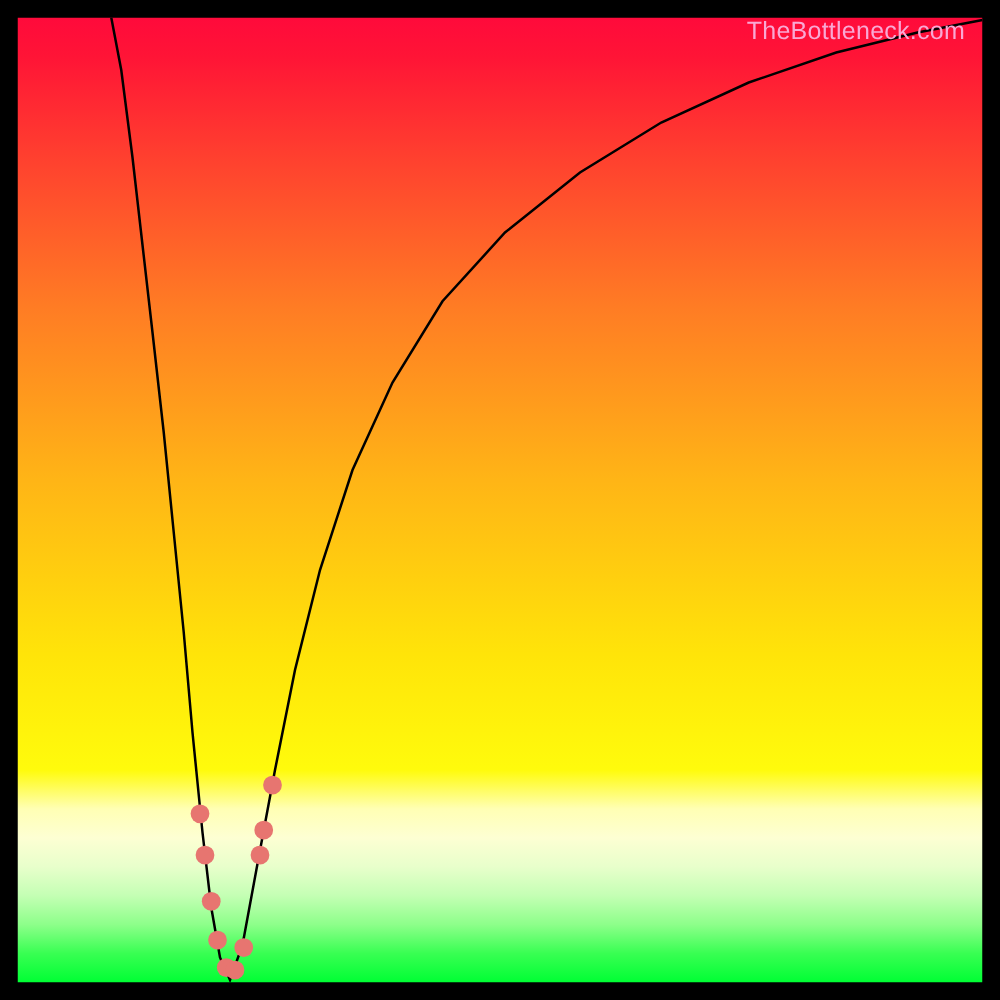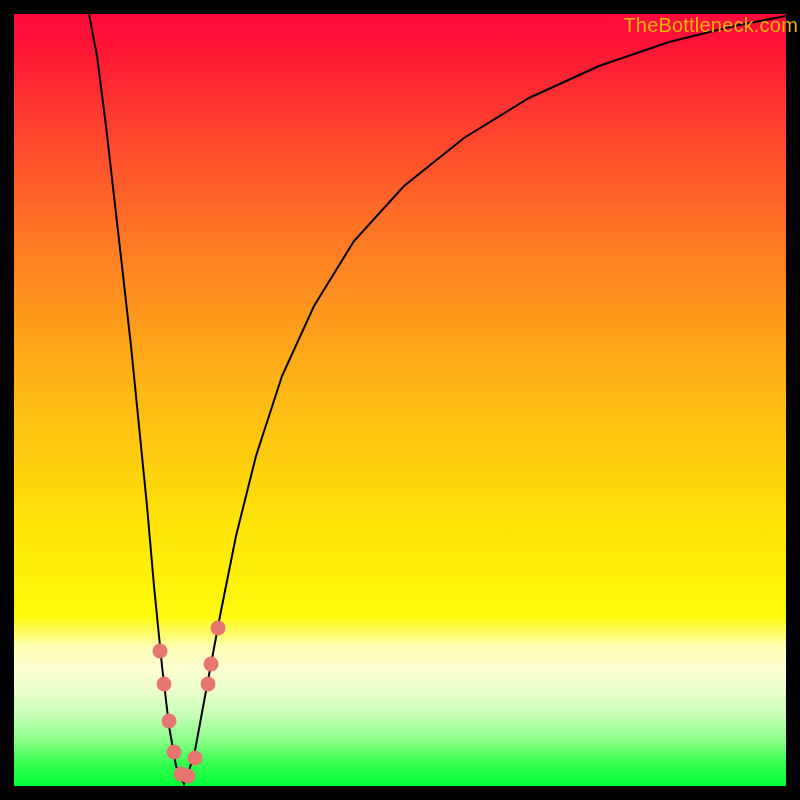--- a/index.html
+++ b/index.html
@@ -23,21 +23,21 @@
   }
   #frame{position:absolute;left:0;top:0;width:800px;height:800px;pointer-events:none;}
   .border{position:absolute;background:#000;}
   .bt{left:0;top:0;width:800px;height:14px;}
   .bb{left:0;bottom:0;width:800px;height:14px;}
   .bl{left:0;top:0;width:14px;height:800px;}
   .br{right:0;top:0;width:14px;height:800px;}
   #curve{position:absolute;left:14px;top:14px;}
   #dots{position:absolute;left:14px;top:14px;}
   .dot{position:absolute;width:15px;height:15px;border-radius:50%;background:#e77570;transform:translate(-50%,-50%);}
-  #watermark{position:absolute;right:2px;top:14px;color:#eab308;font:20px Arial,Helvetica,sans-serif;letter-spacing:0.2px;}
+  #watermark{position:absolute;right:28px;top:14px;color:#f9a8d4;font:20px Arial,Helvetica,sans-serif;letter-spacing:0.2px;}
 </style>
 </head>
 <body>
 
 <div id="stage">
   <div id="bg"></div>
 
   <svg id="curve" width="772" height="772">
     <path id="curve-path" fill="none" stroke="#000000" stroke-width="2" d="M75 0 L83 42 L92 112 L100 182 L108 252 L117 332 L125 412 L133 492 L140 572 L148 652 L155 712 L162 752 L170 770 L170 770 L180 742 L192 677 L206 602 L222 522 L242 442 L268 362 L300 292 L340 227 L390 172 L450 124 L515 84 L585 52 L655 28 L720 12 L772 2 "></path>
   </svg>

